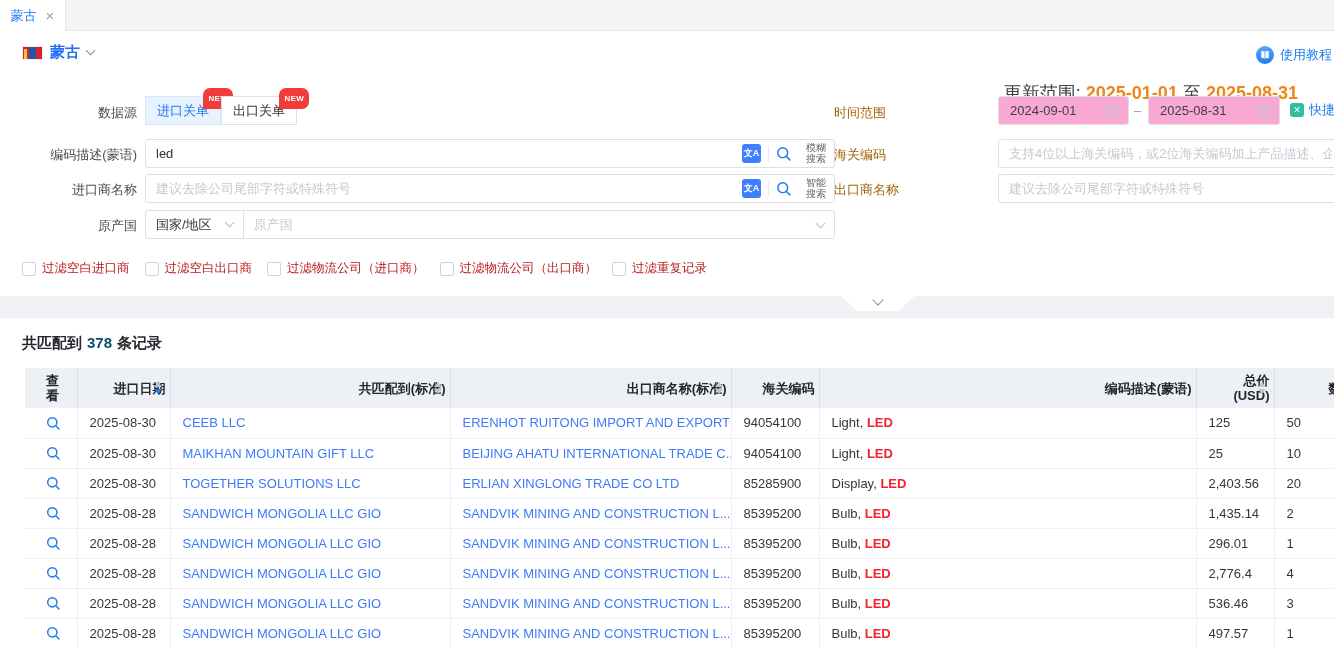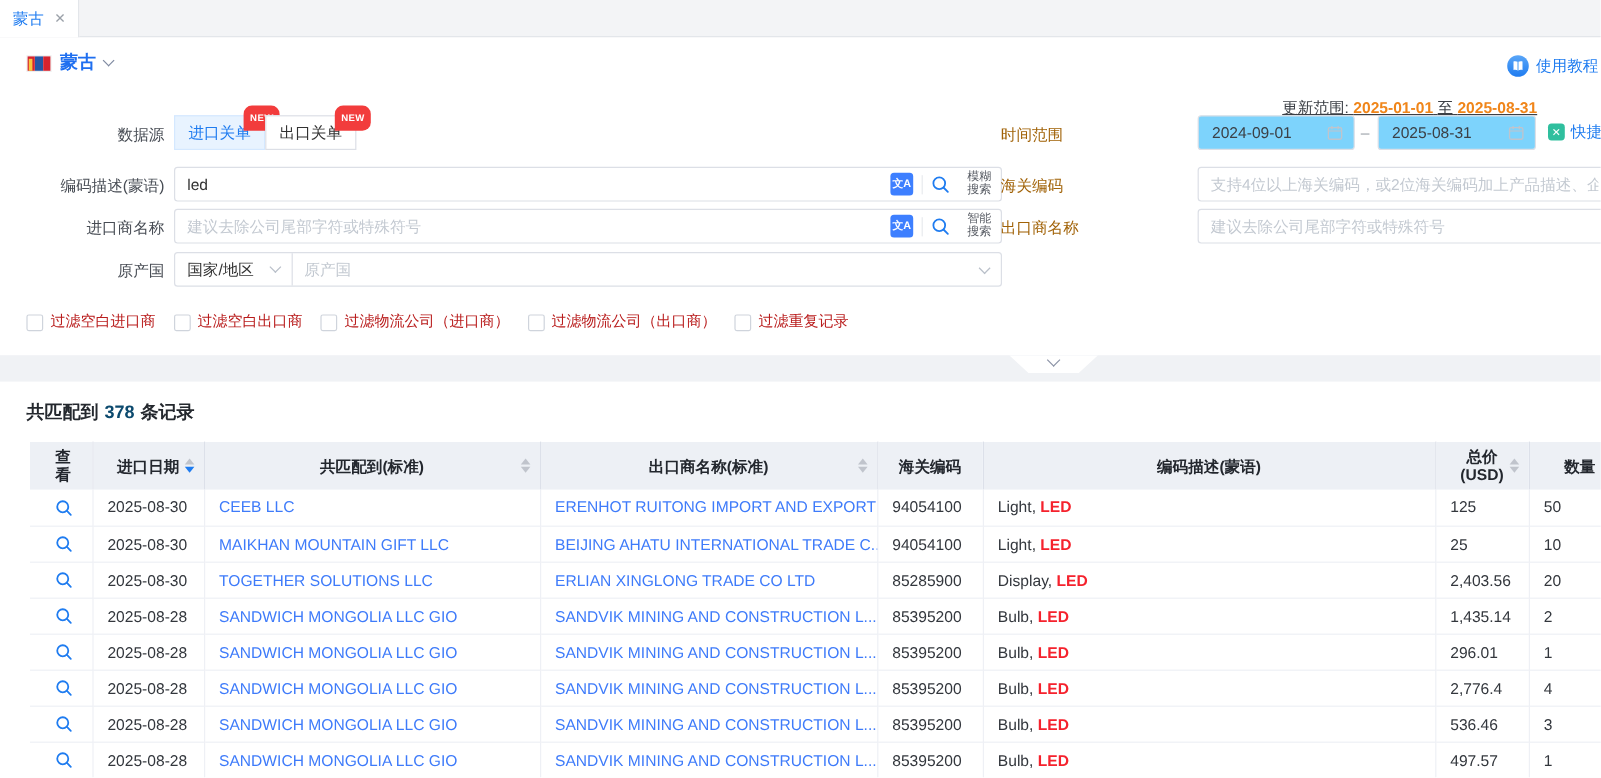--- a/index.html
+++ b/index.html
@@ -31,24 +31,24 @@
   .flabel { position:absolute; left:0; width:137px; text-align:right; font-size:13px; color:#474c54; }
   .flabel-r { position:absolute; left:834px; width:128px; text-align:left; font-size:13px; color:#a16207; }
 
   .src-group { position:absolute; left:145px; top:96px; display:flex; }
   .src-btn { position:relative; height:29px; padding:0 11px; display:flex; align-items:center;
     font-size:13px; border:1px solid #dcdfe6; background:#fff; color:#333; cursor:pointer; }
   .src-btn.active { background:#e8f3ff; color:#1f7cf0; border-color:#d4e8ff; }
   .new-badge { position:absolute; top:-9px; right:-13px; background:#f23c3c; color:#fff; font-size:8px;
     font-weight:bold; padding:6px 5px; border-radius:7px 7px 7px 0; letter-spacing:.3px; }
 
-  .update-range { position:absolute; right:53px; top:81px; font-size:13px; color:#3c4046; white-space:nowrap;text-decoration:underline; }
+  .update-range { position:absolute; right:36px; top:81px; font-size:18px; color:#3c4046; white-space:nowrap; }
   .update-range b { color:#f08519; font-weight:bold; }
 
-  .date-inp { position:absolute; height:29px; border:1px solid #dcdfe6; border-radius:3px; background:#7dd3fc;
+  .date-inp { position:absolute; height:29px; border:1px solid #dcdfe6; border-radius:3px; background:#f9a8d4;
     display:flex; align-items:center; padding:0 9px 0 11px; font-size:13px; color:#3c4046; cursor:pointer; }
   .date-inp .dtxt { flex:1; }
   .range-dash { position:absolute; left:1134px; top:103px; color:#9aa0a8; font-size:13px; }
   .quick { position:absolute; left:1290px; top:101px; display:flex; align-items:center; gap:5px;
     font-size:13px; color:#1f7cf0; cursor:pointer; white-space:nowrap; }
   .quick-icon { width:14px; height:14px; border-radius:3px; background:#2fbf9e; color:#fff; font-size:9px;
     font-weight:bold; display:flex; align-items:center; justify-content:center; }
 
   .inp { position:absolute; display:flex; align-items:center; border:1px solid #dcdfe6; border-radius:3px;
     background:#fff; height:29px; }
@@ -75,21 +75,21 @@
     clip-path:polygon(0 0,100% 0,78% 100%,22% 100%); display:flex; align-items:flex-start; justify-content:center; cursor:pointer; }
   .collapse-tab .chev { width:8px; height:8px; border-right:1.7px solid #8b93a6; border-bottom:1.7px solid #8b93a6;
     transform:rotate(45deg); margin-top:0px; }
 
   
   .results { position:absolute; left:22px; top:334px; font-size:15px; font-weight:bold; color:#24282e; }
   .results .count { color:#0c4a6e; padding:0 5px; }
 
   
   .tbl { position:absolute; left:25px; top:368px; border-collapse:collapse; table-layout:fixed; width:1334px; }
-  .tbl th { height:40px; background:#edf0f5; font-size:13px; color:#23272e; font-weight:bold; text-align:center;
+  .tbl th { height:40px; background:#edf0f5; font-size:13px; color:#23272e; font-weight:bold; text-align:right;
     padding:0 4px; border-right:1px solid #dce0e9; position:relative; line-height:15px; }
   .tbl th.center, .tbl td.center { text-align:center; padding:0 21px; }
   .tbl td { height:30px; font-size:13px; color:#33373d; padding:0 12px; border-right:1px solid #eef0f5;
     border-bottom:1px solid #eef0f5; background:#fff; white-space:nowrap; overflow:hidden; }
   .tbl a { color:#3e7bfa; text-decoration:none; cursor:pointer; }
   .led { color:#f5222d; font-weight:bold; }
   .sorter { position:absolute; right:8px; top:50%; transform:translateY(-50%); display:flex; flex-direction:column; gap:2px; }
   .car { width:0; height:0; border-left:4px solid transparent; border-right:4px solid transparent; cursor:pointer; }
   .car.up { border-bottom:5px solid #c0c4cc; }
   .car.down { border-top:5px solid #c0c4cc; }

